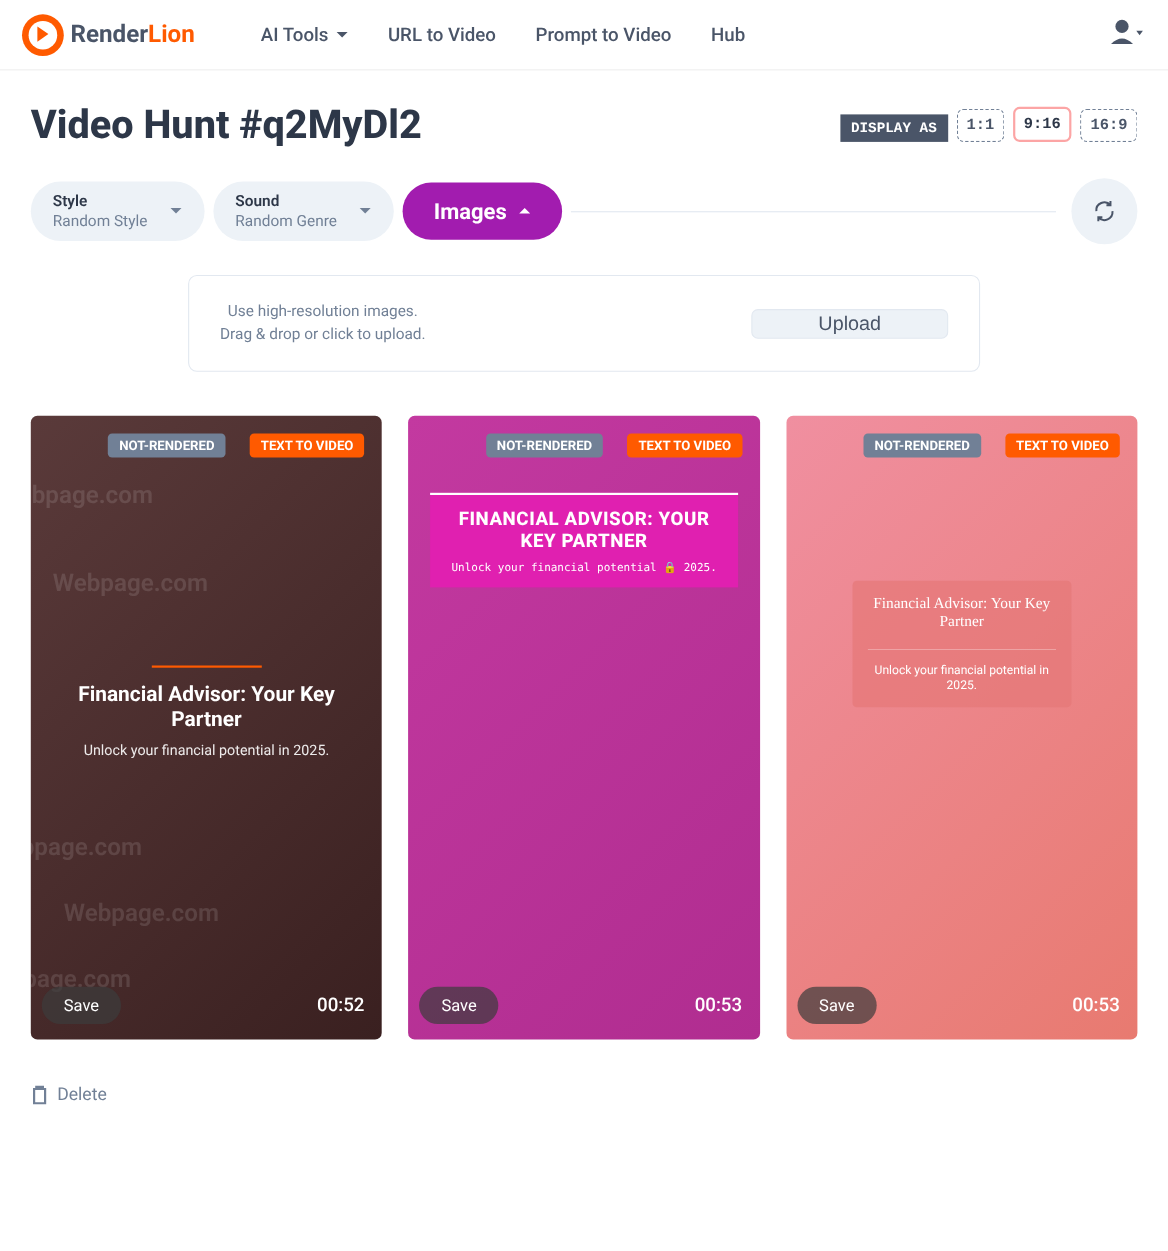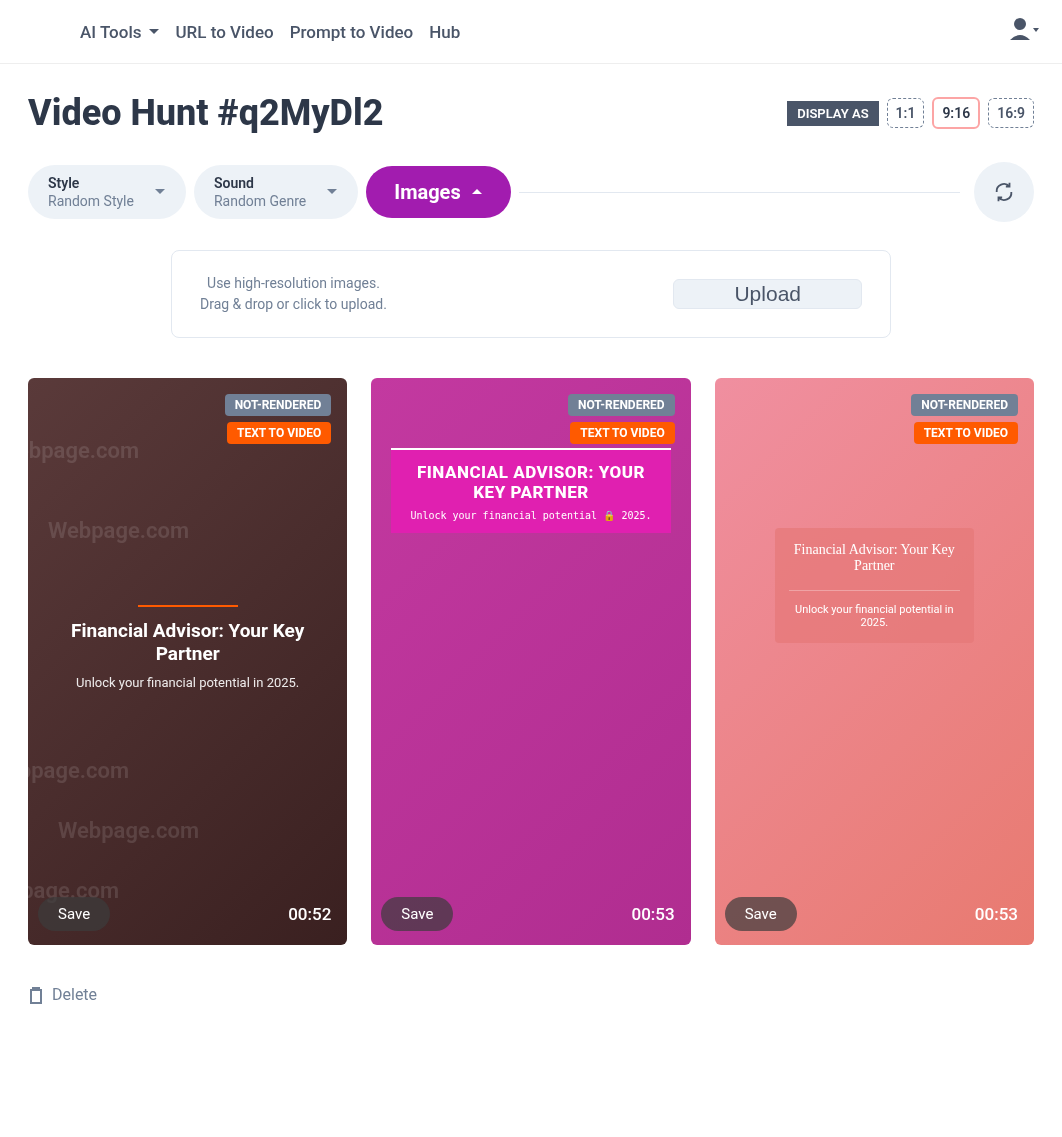--- a/index.html
+++ b/index.html
@@ -4,47 +4,47 @@
 <style>
 * { margin: 0; padding: 0; box-sizing: border-box; }
 body { font-family: -apple-system, BlinkMacSystemFont, "Segoe UI", Roboto, sans-serif; background: #fff; width: 1062px; }
 .header { display: flex; align-items: center; padding: 0 20px; height: 64px; border-bottom: 1px solid #eee; }
 .logo { display: flex; align-items: center; gap: 6px; font-size: 22px; font-weight: 700; }
 .logo-icon { width: 38px; height: 38px; background: #ff5a00; border-radius: 50%; position: relative; }
 .logo-icon::before { content: ''; position: absolute; inset: 6px; background: #fff; border-radius: 50%; }
 .logo-icon::after { content:''; position:absolute; left:14px; top:11px; border-left:10px solid #ff5a00; border-top:7px solid transparent; border-bottom:7px solid transparent; }
 .logo-render { color: #4a5568; }
 .logo-lion { color: #ff5a00; }
-.nav { display: flex; gap: 16px; margin-left: 60px; }
+.nav { display: flex; gap: 36px; margin-left: 60px; }
 .nav-item { display:flex; align-items:center; gap:6px; color: #4a5568; font-size: 17px; font-weight: 500; cursor: pointer; }
 .user-icon { margin-left: auto; color: #4a5568; }
 .main { padding: 28px; }
 .title-row { display: flex; align-items: center; justify-content: space-between; margin-bottom: 28px; }
 .title { font-size: 36px; font-weight: 800; color: #2d3748; }
-.display-as { display: flex; align-items: center; gap: 8px; }
+.display-as { display: flex; align-items: flex-end; gap: 8px; font-family: Liberation Mono, monospace; }
 .display-label { background: #4a5568; color: #fff; padding: 5px 10px; font-size: 13px; font-weight: 600; }
 .ratio { border: 1px dashed #718096; border-radius: 6px; padding: 6px 8px; font-size: 14px; color: #4a5568; cursor: pointer; font-weight:600; }
 .ratio.active { border: 2px solid #fca5a5; color: #2d3748; }
 .filters-row { display: flex; align-items: center; gap: 8px; margin-bottom: 28px; }
 .pill { background: #edf2f7; border-radius: 999px; padding: 10px 20px; display: flex; align-items: center; gap: 20px; cursor: pointer; }
 .pill-label { font-size: 14px; color: #2d3748; font-weight: 600; }
 .pill-value { font-size: 14px; color: #718096; }
 .pill-texts { display:flex; flex-direction:column; gap:2px; }
 .pill-active { background: #a21caf; color: #fff; padding: 14px 28px; border-radius: 999px; display:flex; align-items:center; gap:10px; font-weight:700; font-size:20px; }
 .filters-line { flex:1; border-bottom: 1px solid #e2e8f0; }
 .refresh-circle { width: 60px; height: 60px; border-radius: 50%; background: #edf2f7; display:flex; align-items:center; justify-content:center; cursor:pointer; margin-left:6px; }
 .upload-box { border: 1px solid #e2e8f0; border-radius: 8px; padding: 22px 28px; display:flex; align-items:center; justify-content:space-between; margin: 0 auto 40px; max-width: 720px; gap: 28px;}
 .upload-texts { text-align:center; color:#718096; font-size:14px; line-height:1.5; }
-.upload-btn { background:#edf2f7; border:1px solid #e2e8f0; border-radius:6px; padding: 2px 60px; color:#4a5568; font-size:21px; cursor:pointer; }
+.upload-btn { background:#edf2f7; border:1px solid #e2e8f0; border-radius:6px; padding: 2px 60px; color:#4a5568; font-size:18px; cursor:pointer; }
 .grid { display:flex; gap:24px; margin-bottom:40px; }
 .card { flex:1; height:567px; border-radius:6px; position:relative; overflow:hidden; }
 .card1 { background: linear-gradient(135deg, #5a3a3a, #3a2020); }
 .card2 { background: linear-gradient(135deg, #c339a0, #b02d90); }
 .card3 { background: linear-gradient(135deg, #f08fa0, #e87a70); }
-.badges { position:absolute; top:16px; right:16px; display:flex; flex-direction:column; gap:6px; align-items:flex-end; }
+.badges { position:absolute; top:16px; right:16px; display:flex; flex-direction:row; gap:22px; align-items:flex-end; }
 .badge { padding: 4px 10px; border-radius:4px; font-size:12px; font-weight:700; }
 .badge-grey { background:#718096; color:#fff; }
 .badge-orange { background:#ff5a00; color:#fff; }
 .card-bottom { position:absolute; bottom:14px; left:10px; right:16px; display:flex; align-items:center; justify-content:space-between; }
 .save-btn { background:rgba(60,60,60,0.7); color:#fff; padding:8px 20px; border-radius:999px; font-size:15px; cursor:pointer; }
 .duration { color:#fff; font-size:17px; font-weight:500; }
 .card1-content { position:absolute; top:40%; left:0; right:0; text-align:center; color:#fff; padding:0 20px;}
 .card1-line { width:100px; height:2px; background:#ff5a00; margin:0 auto 12px; }
 .card1-title { font-size:19px; font-weight:700; margin-bottom:10px; }
 .card1-sub { font-size:13px; opacity:0.9; }
@@ -58,20 +58,24 @@
 .footer-row { display:flex; align-items:center; justify-content:space-between; }
 .delete-btn { display:flex; align-items:center; gap:8px; color:#718096; font-size:16px; cursor:pointer; }
 .new-hunt { background:#ff5a00; color:#fff; padding:20px 40px; border-radius:999px; display:flex; align-items:center; gap:60px; font-size:17px; font-weight:700; cursor:pointer; position: relative; }
 .chev { display:inline-block; }
 .cursor-overlay { position:absolute; bottom:-50px; right:-10px; pointer-events:none; }
 </style>
 </head>
 <body>
 
 <div class="header">
+  <div class="logo">
+    <div class="logo-icon"></div>
+    <span><span class="logo-render">Render</span><span class="logo-lion">Lion</span></span>
+  </div>
   <div class="nav">
     <div class="nav-item">
         <span>AI Tools</span>
         <svg class="chev" width="12" height="8" viewBox="0 0 12 8">
           <path d="M1 1 L6 6 L11 1" fill="#4a5568"></path>
         </svg>
       </div>
     <div class="nav-item">URL to Video</div>
     <div class="nav-item">Prompt to Video</div>
     <div class="nav-item">Hub</div>

